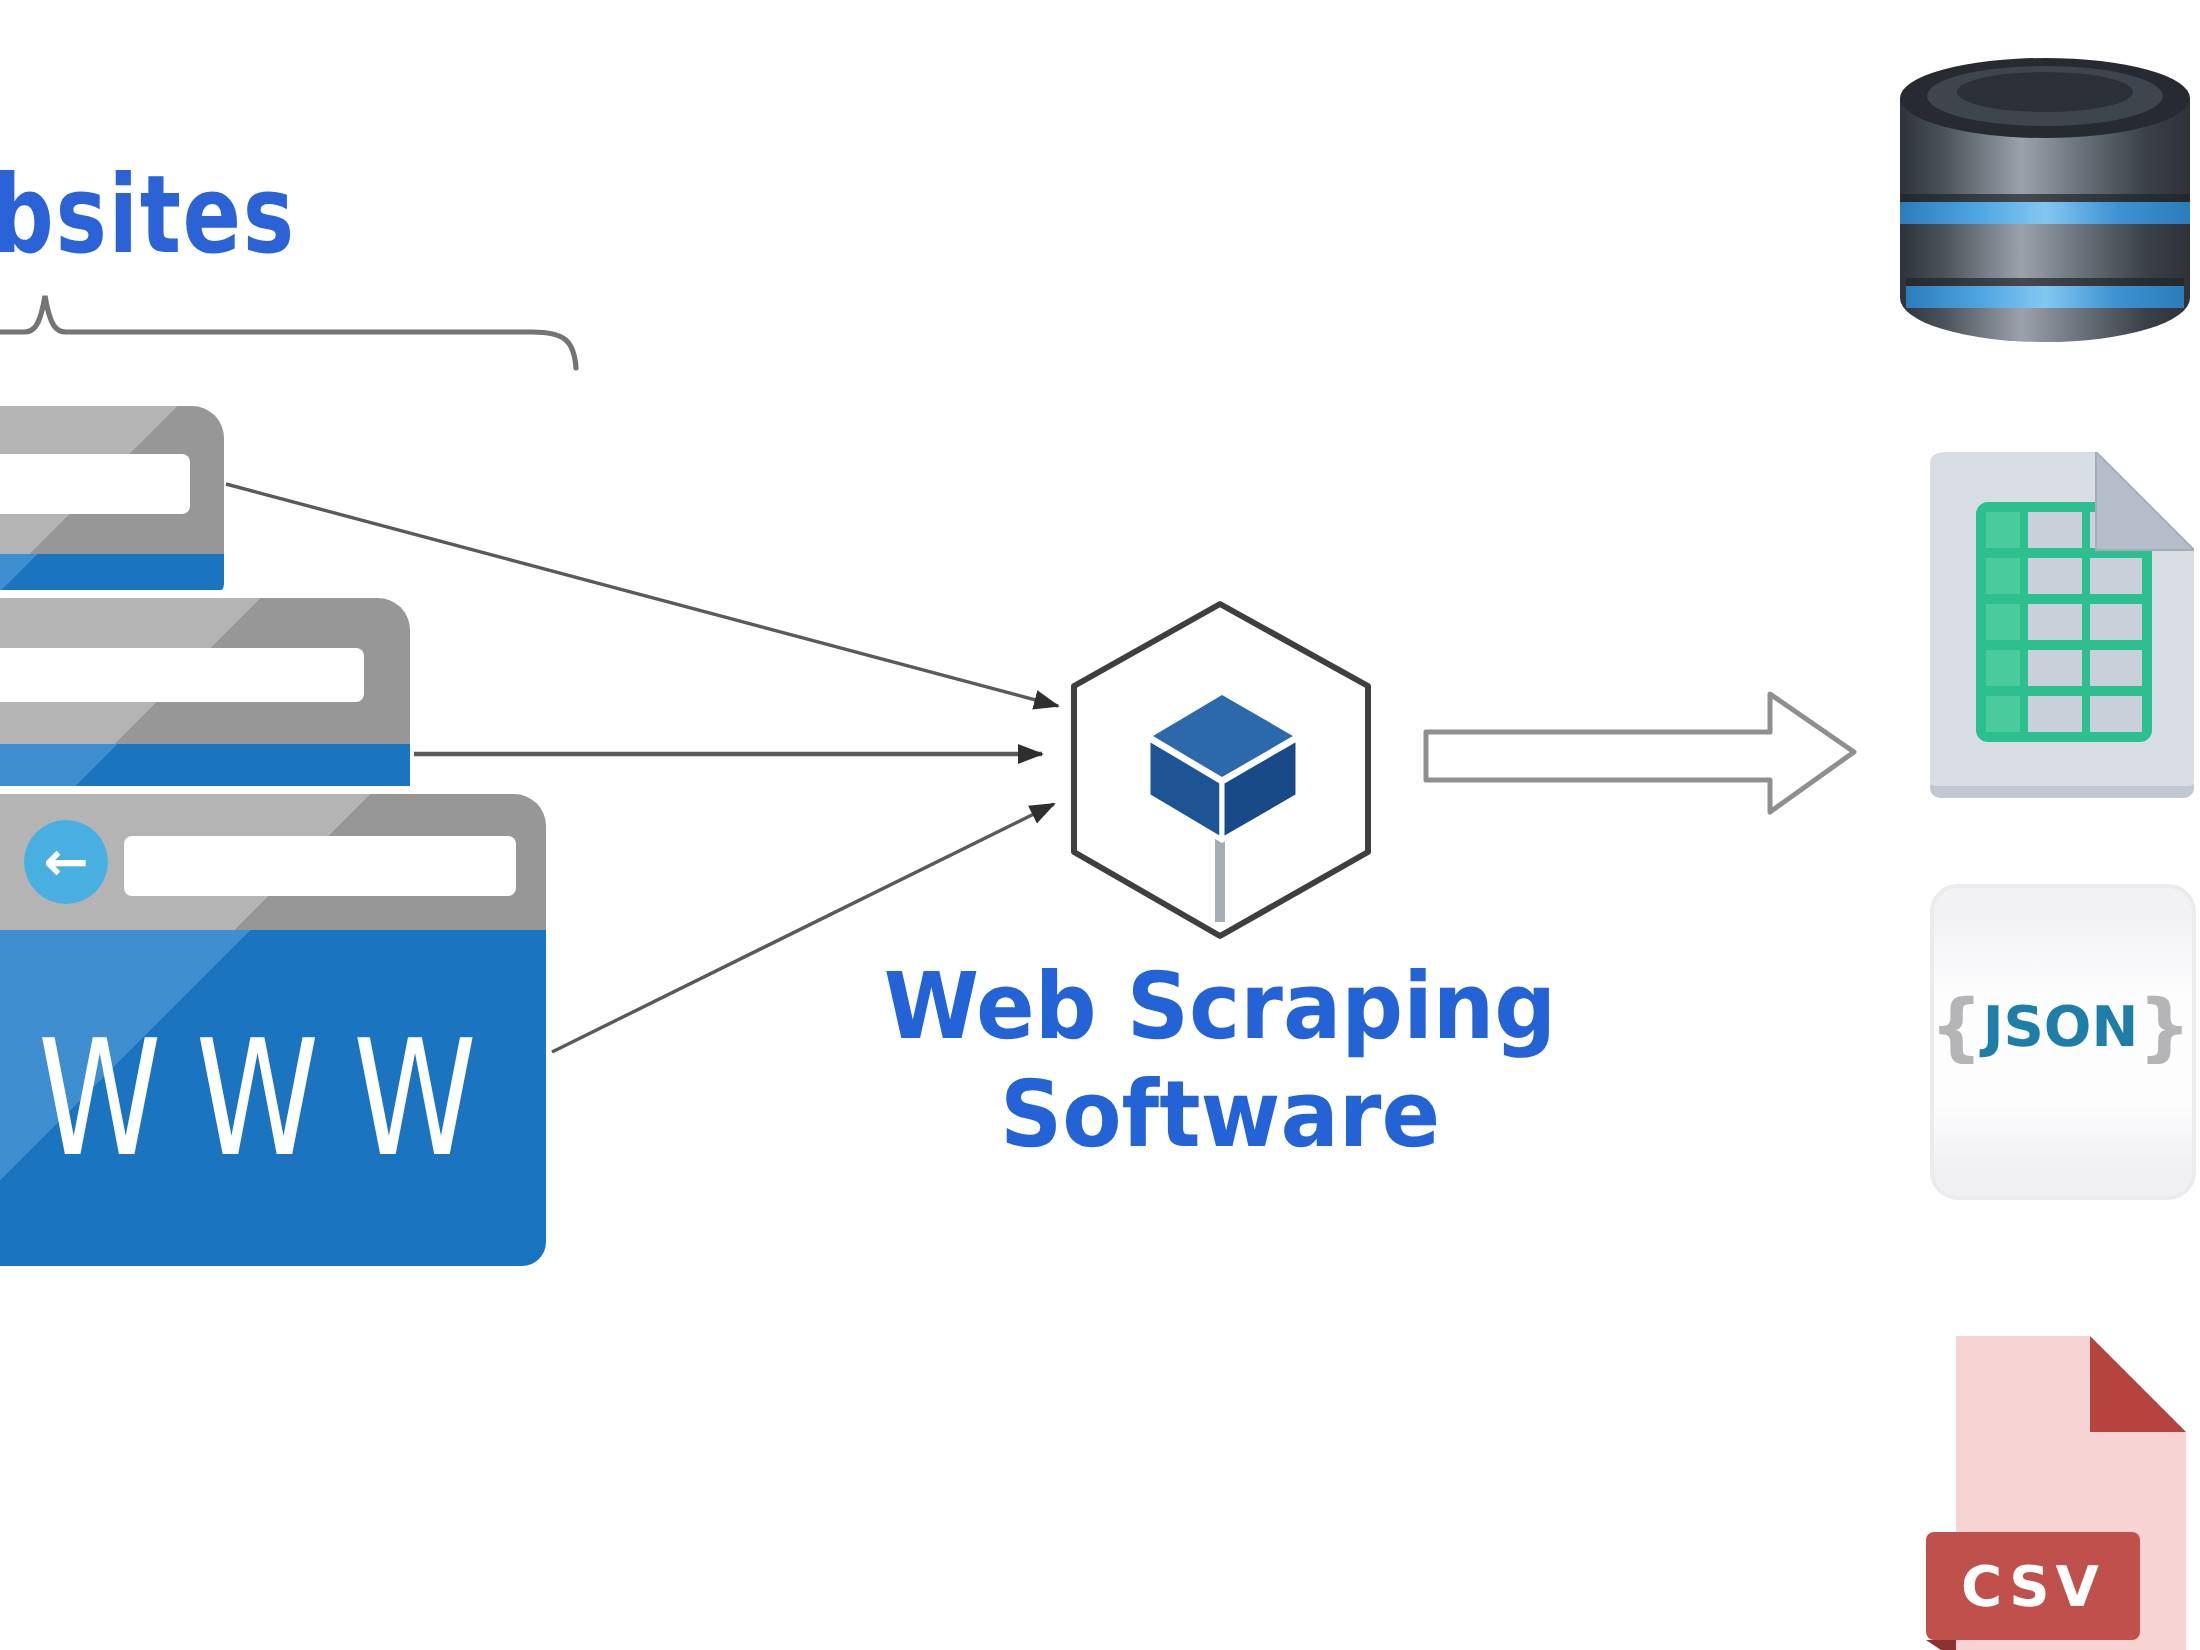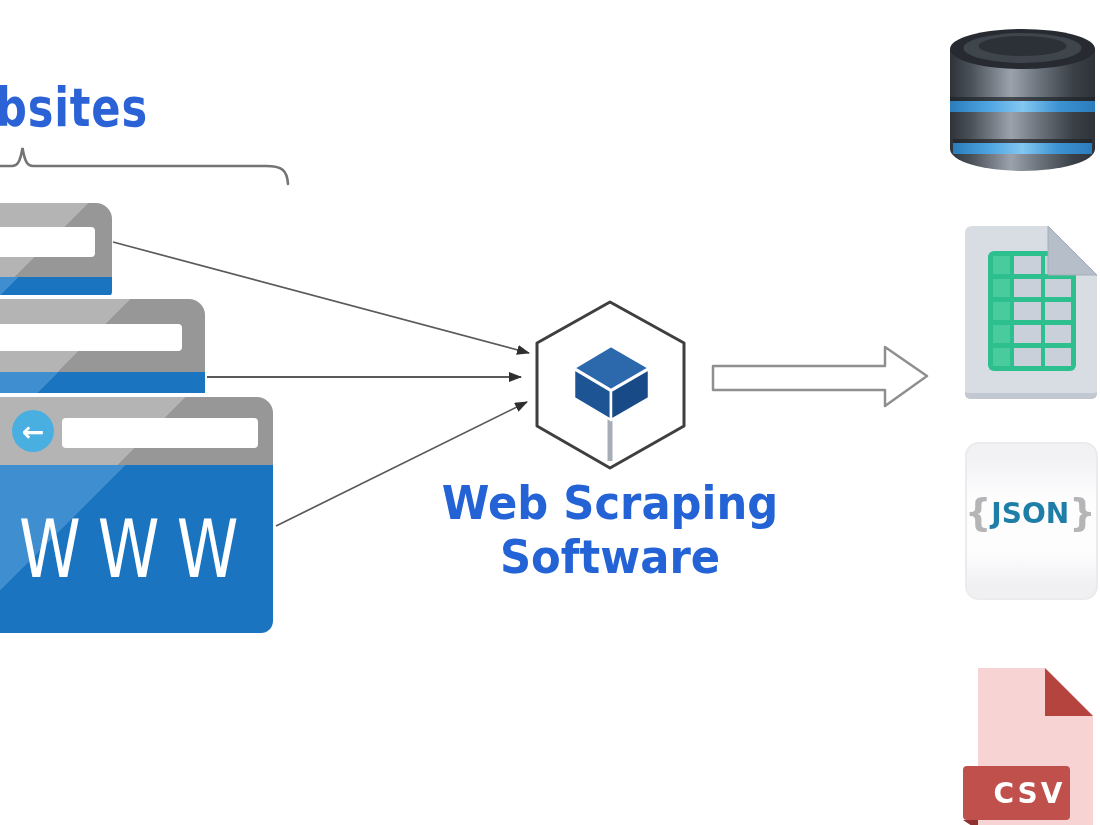--- a/index.html
+++ b/index.html
@@ -77,21 +77,21 @@
     border:2px solid #ebebee;border-radius:14px;box-sizing:border-box;
   }
   .json-label{
     position:absolute;left:965px;top:472px;width:115px;z-index:16;
     text-align:center;white-space:nowrap;
   }
   .json-brace{font-size:37px;font-weight:600;color:#b5b5b7;vertical-align:middle;}
   .json-word{font-size:28px;font-weight:700;color:#1f7ea7;letter-spacing:0;vertical-align:middle;}
   .csv-label{
     position:absolute;left:963px;top:757px;width:107px;z-index:17;
-    text-align:center;color:#ffffff;font-size:28px;font-weight:700;letter-spacing:3px;padding-left:13px;
+    text-align:center;color:#ffffff;font-size:28px;font-weight:700;letter-spacing:3px;
   }
 </style>
 </head>
 <body>
 
 <div class="canvas">
 
   <div class="websites-label">bsites</div>
 
   <svg class="brace-svg" viewBox="0 0 340 190">

